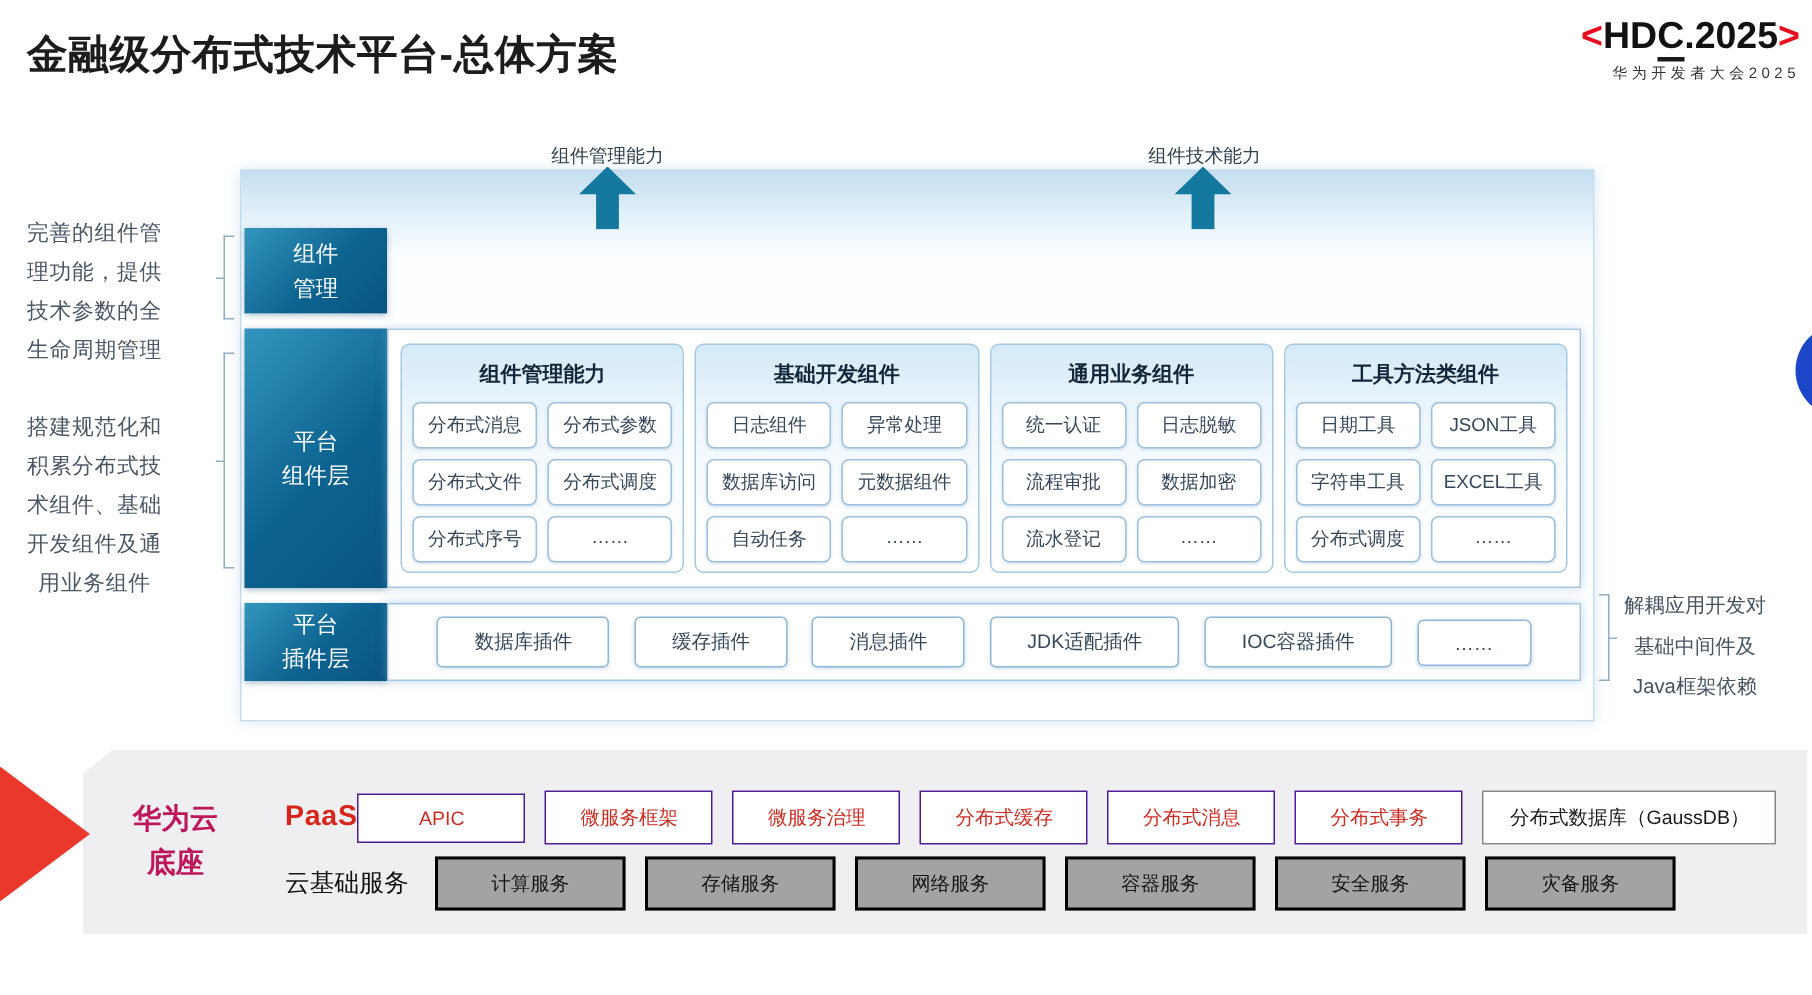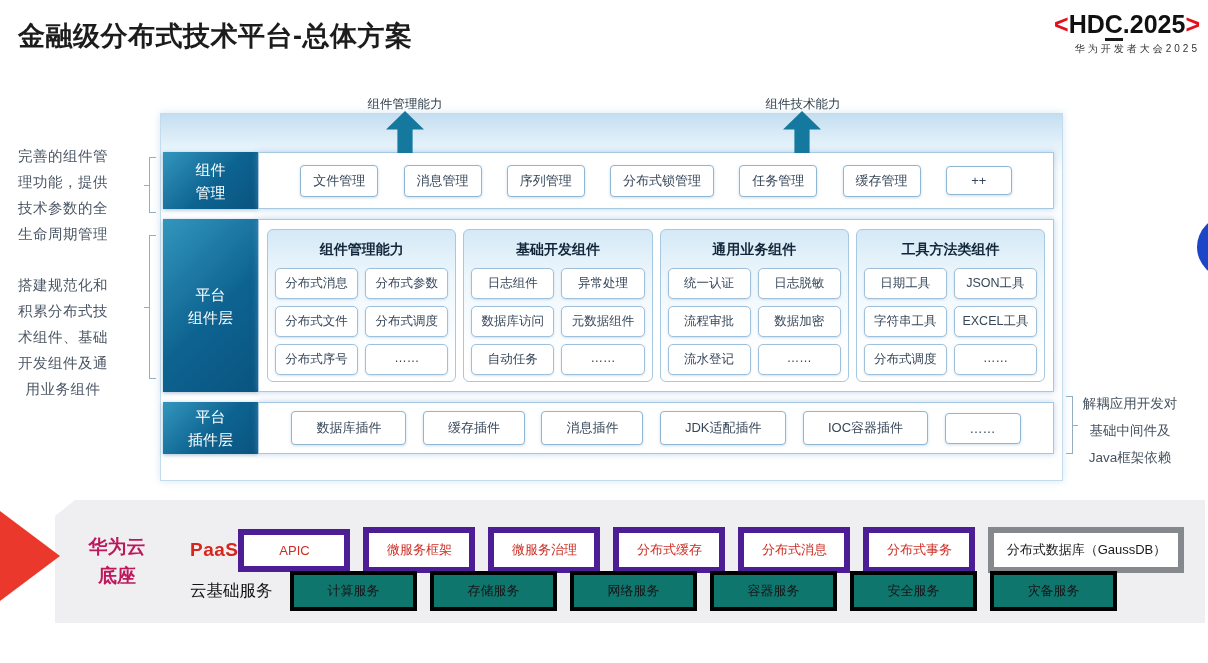--- a/index.html
+++ b/index.html
@@ -78,27 +78,27 @@
   .slab { position:absolute; left:55px; top:500px; width:1150px; height:123px;
           background:#efeff1;
           clip-path:polygon(20px 0,100% 0,100% 100%,0 100%,0 16px); }
   .red-arrow { position:absolute; left:0; top:511px; width:60px; height:90px; background:#eb382c;
                clip-path:polygon(0 0,100% 50%,0 100%); }
   .foundation-label { position:absolute; left:20px; top:32px; width:84px; text-align:center;
                       font-size:19px; font-weight:700; color:#be185d; line-height:29px; }
   .paas-row { position:absolute; left:135px; top:27px; right:30px; display:flex; align-items:center; }
   .paas-label { width:76px; font-size:19px; font-weight:800; color:#d8251c; letter-spacing:.5px; }
   .paas-boxes { flex:1; display:flex; gap:13px; align-items:center; }
-  .pbox { border:6px solid #4c1d95; color:#cc2d23; background:#fff; text-align:center;
+  .pbox { border:1px solid #4c1d95; color:#cc2d23; background:#fff; text-align:center;
           padding:8px 0; font-size:13px; width:112px; flex:none; white-space:nowrap; }
   .pbox.db { width:196px; border-color:#85898d; color:#191919; }
   .iaas-row { position:absolute; left:135px; top:71px; right:88px; display:flex; align-items:center; }
   .iaas-label { width:100px; font-size:16.5px; color:#111; font-weight:500; white-space:nowrap; }
   .iaas-boxes { flex:1; display:flex; gap:13px; }
-  .ibox { flex:1; border:4px solid #000000; color:#161616; background:#0f766e; text-align:center;
+  .ibox { flex:1; border:2px solid #000000; color:#161616; background:#a3a3a3; text-align:center;
           padding:7px 0; font-size:13px; white-space:nowrap; }
 
   .blue-dot { position:absolute; left:1197px; top:216px; width:62px; height:62px;
               border-radius:50%; background:#1c46c8; }
 </style>
 </head>
 <body>
 
 <div class="canvas">
 
@@ -113,30 +113,20 @@
   <div class="note note2">搭建规范化和积累分布式技术组件、基础开发组件及通用业务组件</div>
 
   <div class="main">
     <div class="rows">
 
       <div class="row row1">
         <div class="row-label">
           <span>组件</span>
           <span>管理</span>
         </div>
-        <div class="row-body hbody">
-
-        <div class="box">文件管理</div>
-            <div class="box">消息管理</div>
-            <div class="box">序列管理</div>
-            <div class="box">分布式锁管理</div>
-            <div class="box">任务管理</div>
-            <div class="box">缓存管理</div>
-            <div class="box">++</div>
-          </div>
       </div>
 
       <div class="row row2">
         <div class="row-label">
           <span>平台</span>
           <span>组件层</span>
         </div>
         <div class="row-body">
           <div class="groups">
             <div class="group">

